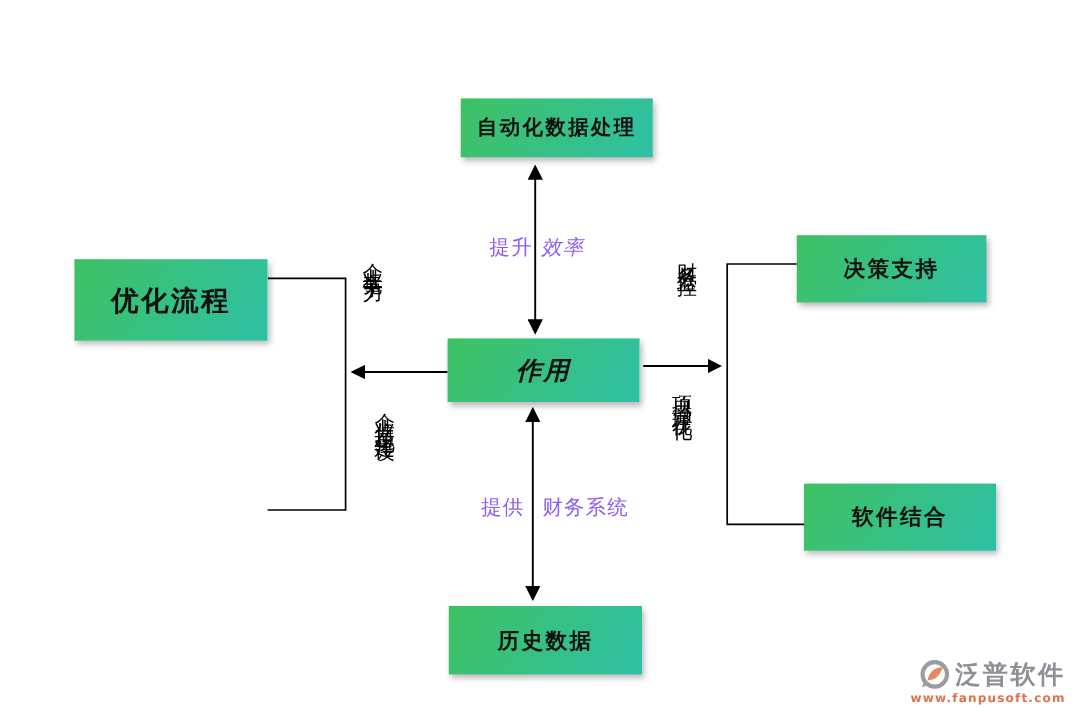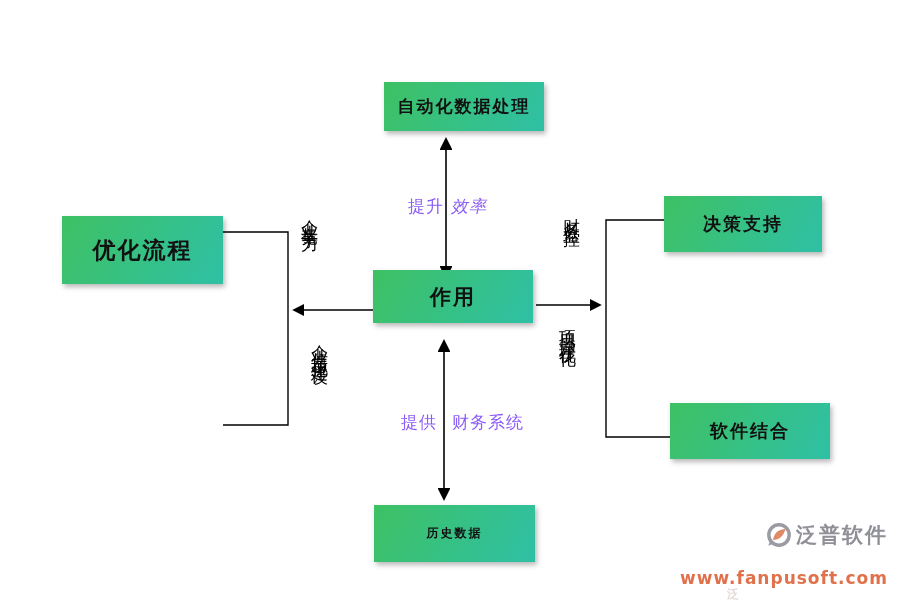--- a/index.html
+++ b/index.html
@@ -11,22 +11,22 @@
     position:absolute;left:0;top:14px;width:860px;text-align:center;
     font-size:31px;font-weight:bold;color:var(--title,#1f3a68);letter-spacing:1px;
   }
   .node{
     position:absolute;display:flex;align-items:center;justify-content:center;
     background:linear-gradient(120deg,var(--box-gradient-start,#3ec163) 0%,var(--box-gradient-end,#2ec0a5) 100%);
     box-shadow:2px 3px 5px rgba(0,0,0,0.28);
     color:var(--box-text,#111);font-weight:600;letter-spacing:2px;
   }
   .node-top   {left:368px;top:82px; width:160px;height:49px;font-size:17px;margin-left:16px;}
-  .node-center{left:373px;top:270px;width:160px;height:53px;font-size:21px;}
-  .node-bottom{left:374px;top:505px;width:161px;height:57px;font-size:12px;}
+  .node-center{left:373px;top:282px;width:160px;height:53px;font-size:21px;font-style:italic;}
+  .node-bottom{left:374px;top:505px;width:161px;height:57px;font-size:18px;}
   .node-left-top    {left:62px; top:216px;width:161px;height:68px;font-size:23px;}
   .node-left-bottom {left:62px; top:398px;width:161px;height:55px;font-size:18px;}
   .node-right-top   {left:664px;top:196px;width:158px;height:56px;font-size:18px;}
   .node-right-bottom{left:670px;top:403px;width:160px;height:56px;font-size:18px;}
   .wires{position:absolute;left:0;top:0;width:900px;height:600px;pointer-events:none;}
   .hlabel{
     position:absolute;font-size:17px;color:#8b5cf6;white-space:nowrap;letter-spacing:1px;
   }
   .vlabel{
     position:absolute;writing-mode:vertical-rl;text-orientation:upright;
@@ -43,21 +43,21 @@
   .watermark{
     position:absolute;left:354px;top:316px;display:flex;align-items:center;gap:3px;
     opacity:0.5;pointer-events:none;
   }
   .watermark .wm-text{font-size:12px;font-weight:bold;color:#c9b4ae;letter-spacing:1px;}
   .logo{
     position:absolute;right:12px;bottom:12px;text-align:right;
   }
   .logo-row{display:flex;align-items:center;justify-content:flex-end;gap:4px;}
   .logo-name{font-size:21px;font-weight:bold;color:var(--logo-text,#8f8f97);letter-spacing:2px;}
-  .logo-url{font-size:17px;font-weight:bold;color:var(--logo-url,#e0714b);letter-spacing:1px;margin-top:19px;}
+  .logo-url{font-size:10px;font-weight:bold;color:var(--logo-url,#e0714b);letter-spacing:1px;margin-top:1px;}
 </style>
 </head>
 <body>
 
 <div class="canvas">
 
 
   <svg class="wires" width="900" height="600" viewBox="0 0 900 600">
     <defs>
       <marker id="ah" viewBox="0 0 10 10" refX="8.5" refY="5" markerWidth="8" markerHeight="8" orient="auto-start-reverse">

